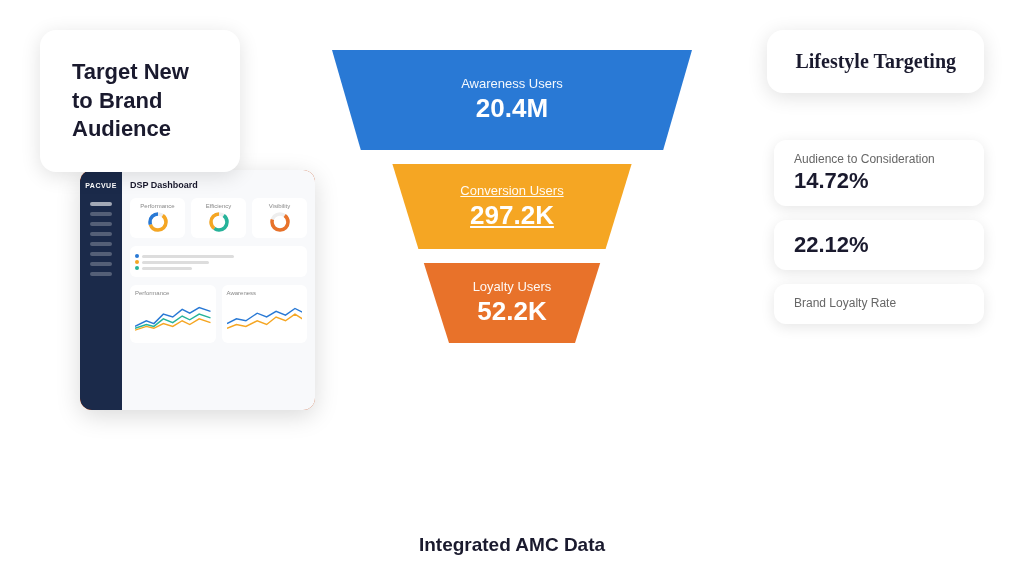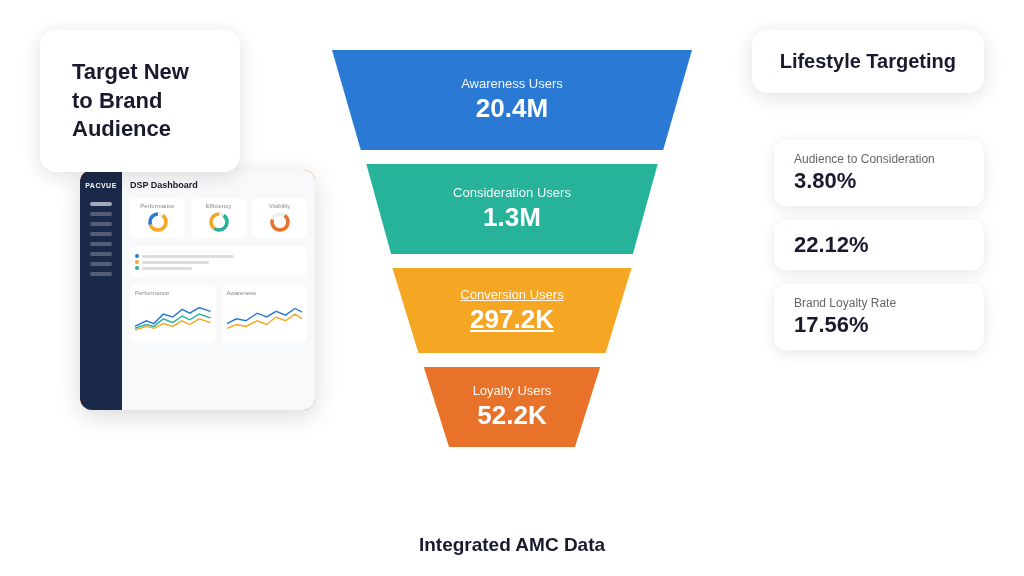--- a/index.html
+++ b/index.html
@@ -48,20 +48,21 @@
       background: #fff;
       border-radius: 16px;
       box-shadow: 0 4px 20px rgba(0,0,0,0.12);
       padding: 20px 28px;
       z-index: 10;
     }
     .lifestyle-card-text {
       font-size: 20px;
       font-weight: 700;
       color: #1a1a2e;
+      font-family: Liberation Serif, serif;
     }
 
     
     .funnel-container {
       position: absolute;
       left: 50%;
       top: 50px;
       transform: translateX(-50%);
       display: flex;
       flex-direction: column;
@@ -328,45 +329,40 @@
 
   <div class="lifestyle-card">
     <div class="lifestyle-card-text">Lifestyle Targeting</div>
   </div>
 
   <div class="funnel-container">
     <div class="funnel-layer layer-awareness">
       <span class="funnel-layer-label">Awareness Users</span>
       <span class="funnel-layer-value">20.4M</span>
     </div>
-    <div class="funnel-layer layer-consideration">
-      <span class="funnel-layer-label">Consideration Users</span>
-      <span class="funnel-layer-value">1.3M</span>
-    </div>
     <div class="funnel-layer layer-conversion">
       <span class="funnel-layer-label">Conversion Users</span>
       <span class="funnel-layer-value">297.2K</span>
     </div>
     <div class="funnel-layer layer-loyalty">
       <span class="funnel-layer-label">Loyalty Users</span>
       <span class="funnel-layer-value">52.2K</span>
     </div>
   </div>
 
   <div class="stats-panel">
     <div class="stat-item">
       <div class="stat-label">Audience to Consideration</div>
-      <div class="stat-value">3.80%</div>
+      <div class="stat-value">14.72%</div>
     </div>
     <div class="stat-item">
       <div class="stat-value">22.12%</div>
     </div>
     <div class="stat-item">
       <div class="stat-label">Brand Loyalty Rate</div>
-      <div class="stat-value">17.56%</div>
     </div>
   </div>
 
   <div class="dsp-card">
     <div class="dsp-sidebar">
       <div class="dsp-logo">PACVUE</div>
       <div class="sidebar-dot active"></div>
       <div class="sidebar-dot"></div>
       <div class="sidebar-dot"></div>
       <div class="sidebar-dot"></div>

